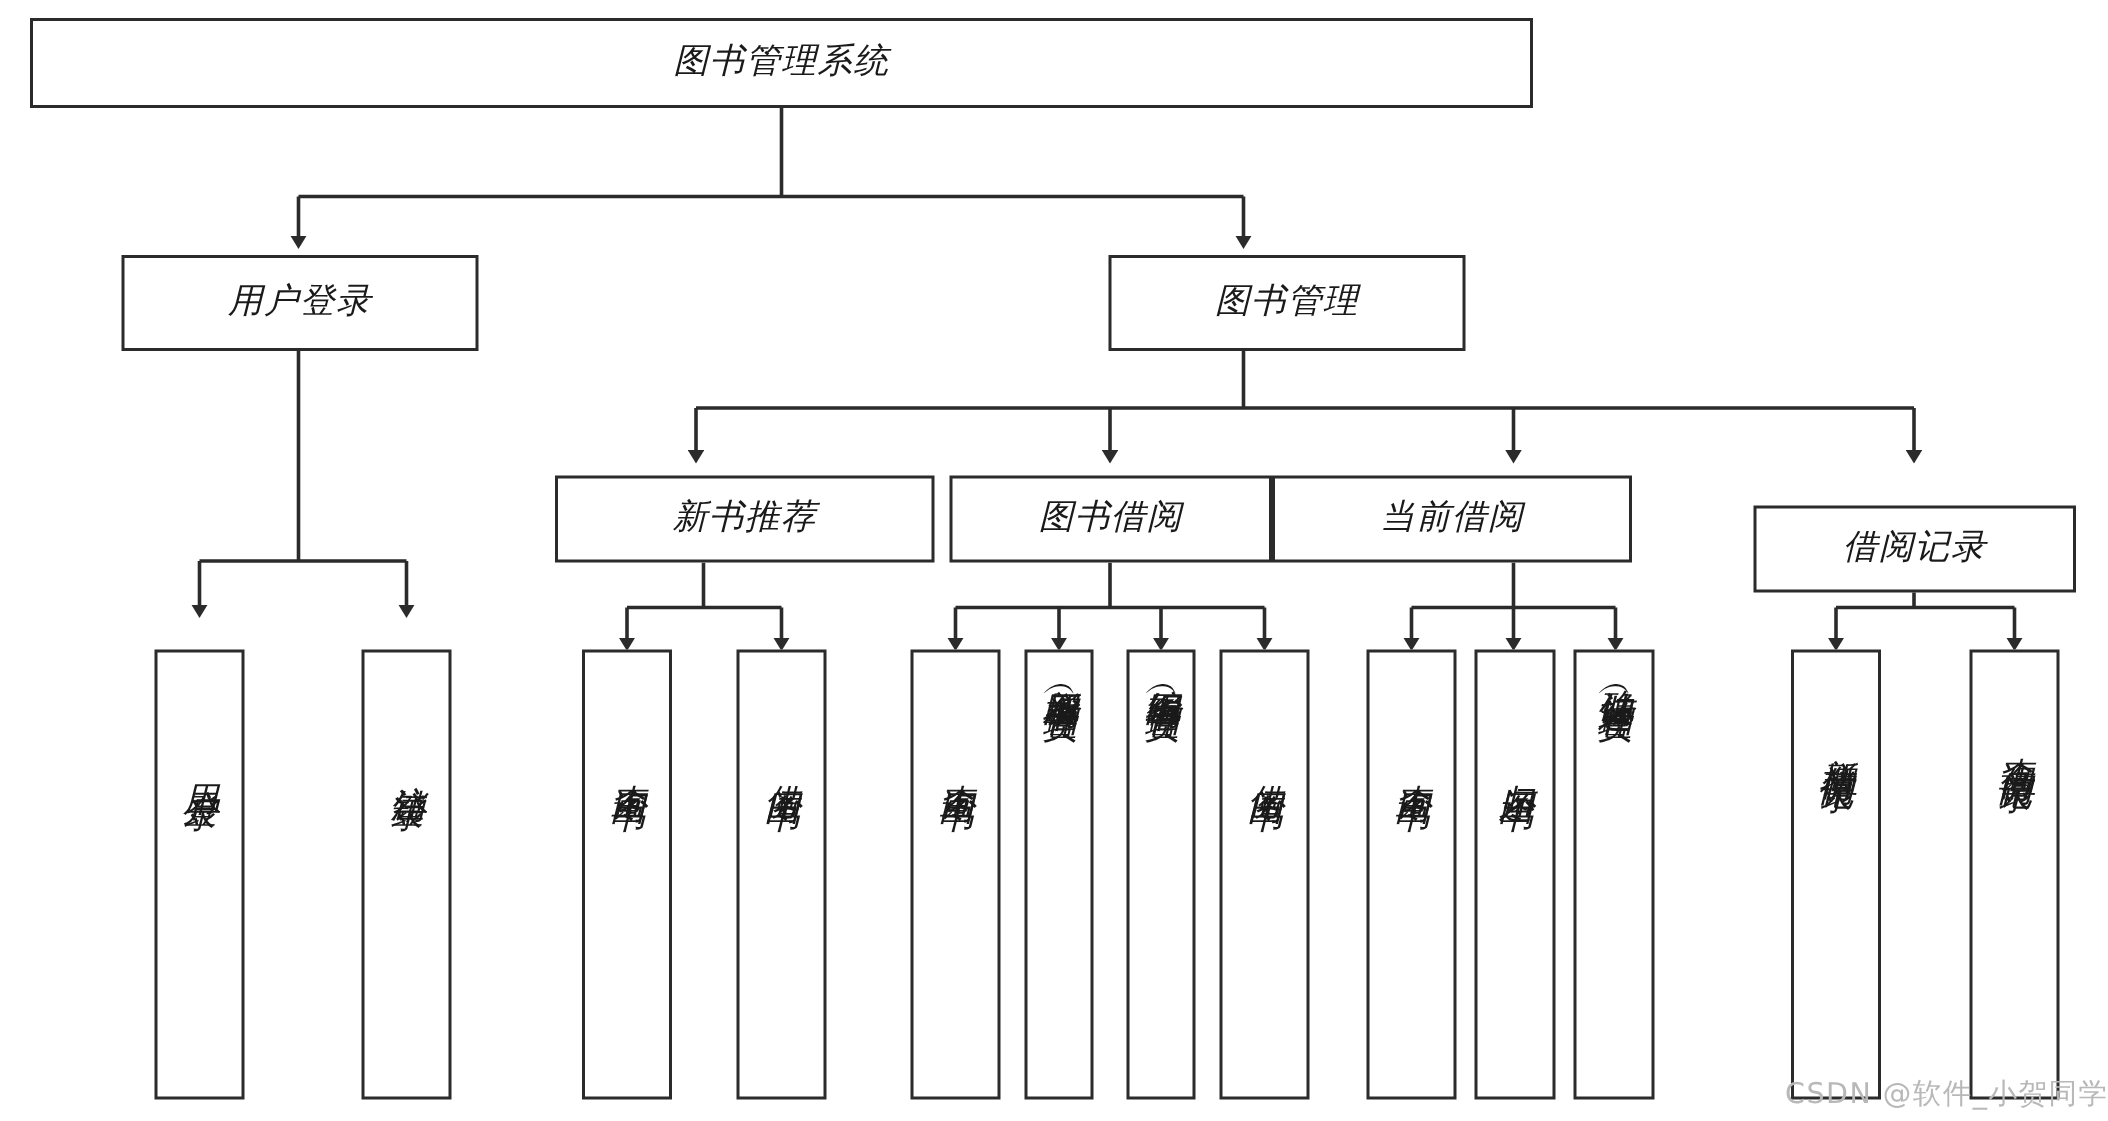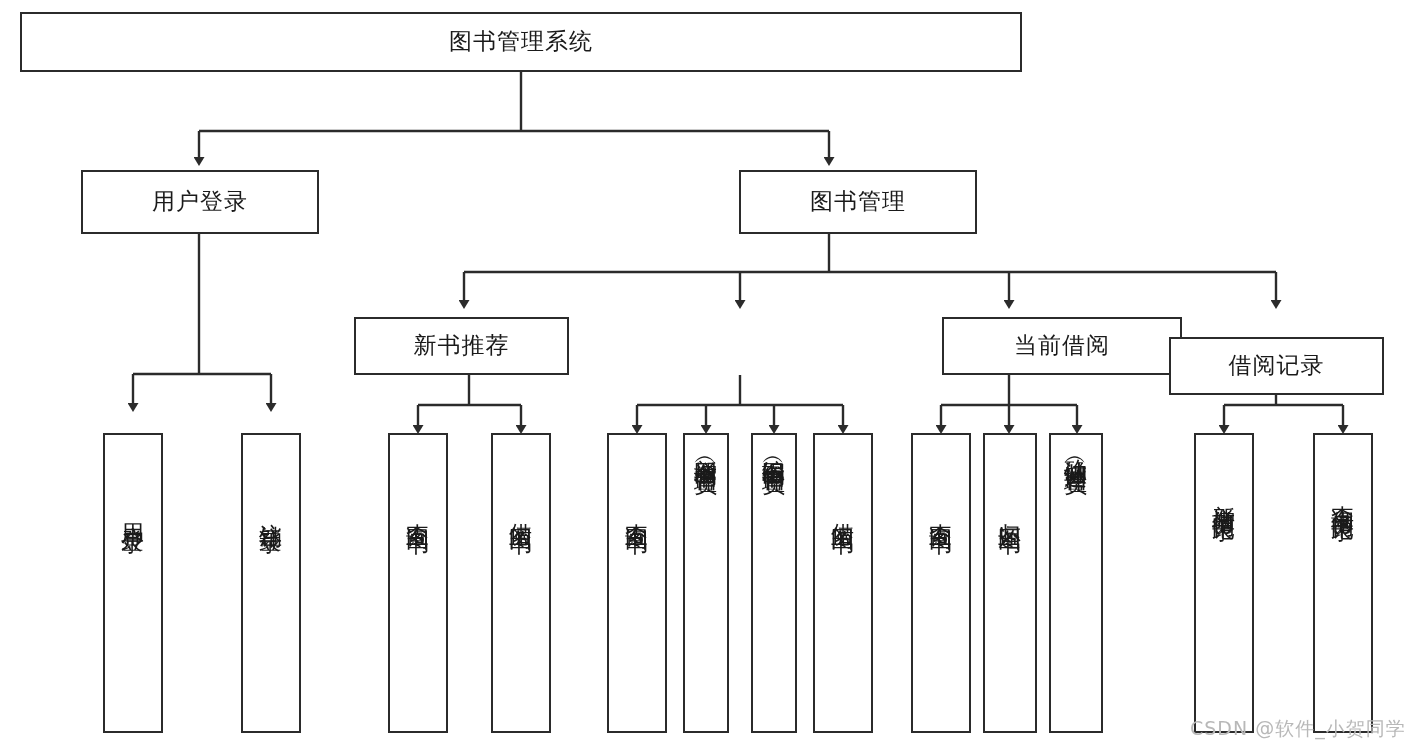--- a/index.html
+++ b/index.html
@@ -32,20 +32,21 @@
     background: #ffffff;
     display: flex;
     align-items: center;
     justify-content: center;
     color: #1a1a1a;
   }
   .node .lbl {
     display: block;
     text-align: right;
     line-height: 1.18;
+    font-style: italic;
   }
   
   .node.h .lbl {
     font-size: 23px;
     letter-spacing: 1px;
     white-space: nowrap;
   }
   .node.root .lbl {
     font-size: 23px;
   }
@@ -143,24 +144,27 @@
     <span class="lbl">图书管理系统</span>
   </div>
 
   <div class="node h" style="left:81px; top:170px; width:238px; height:64px;">
     <span class="lbl">用户登录</span>
   </div>
   <div class="node h" style="left:711px; top:170px; width:238px; height:64px;margin-left:28px;">
     <span class="lbl">图书管理</span>
   </div>
 
-  <div class="node h" style="left:354px; top:317px; width:215px; height:58px;">
+  <div class="node h" style="left:370px; top:317px; width:253px; height:58px;">
     <span class="lbl">新书推荐</span>
   </div>
-  <div class="node h" style="left:942px; top:317px; width:240px; height:58px;">
+  <div class="node h" style="left:633px; top:317px; width:215px; height:58px;">
+    <span class="lbl">图书借阅</span>
+  </div>
+  <div class="node h" style="left:848px; top:317px; width:240px; height:58px;">
     <span class="lbl">当前借阅</span>
   </div>
   <div class="node h" style="left:1169px; top:317px; width:215px; height:58px;margin-top:20px;">
     <span class="lbl">借阅记录</span>
   </div>
 
   <div class="node v mid" style="left:103px; top:433px; width:60px; height:300px;">
     <span class="lbl">用户登录</span>
   </div>
   <div class="node v mid" style="left:241px; top:433px; width:60px; height:300px;">

